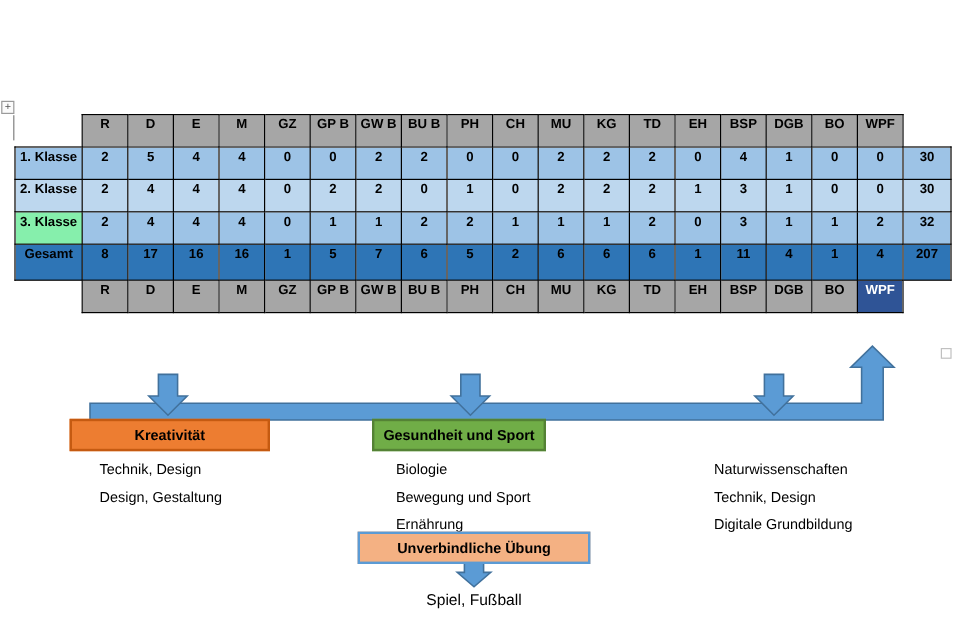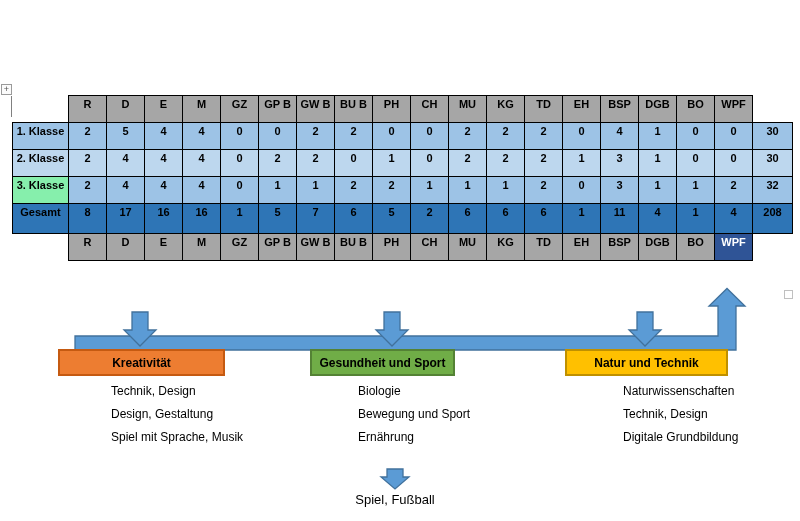--- a/index.html
+++ b/index.html
@@ -24,21 +24,21 @@
   #stundentafel td.ghost { border:none; background:transparent; }
   
   .shapes { position:absolute; left:0; top:0; pointer-events:none; }
   
   .cat-box {
     position:absolute; top:349px; height:27px; box-sizing:border-box;
     border:2px solid #000; display:flex; align-items:center; justify-content:center;
     font-size:12px; font-weight:bold;
   }
   .cat-list { position:absolute; top:384px; font-size:12px; }
-  .cat-list div { height:14px; margin-bottom:9px; white-space:nowrap;margin-left:28px; }
+  .cat-list div { height:14px; margin-bottom:9px; white-space:nowrap; }
   .uu-box {
     position:absolute; left:298px; top:443px; width:194px; height:27px;
     box-sizing:border-box; border:2px solid #000; display:flex;
     align-items:center; justify-content:center; font-size:12px; font-weight:bold;
   }
   .uu-items {
     position:absolute; left:298px; top:492px; width:194px;
     text-align:center; font-size:13px;
   }
   
@@ -188,21 +188,21 @@
           <td style="background: rgb(46, 117, 182);">5</td>
           <td style="background: rgb(46, 117, 182);">2</td>
           <td style="background: rgb(46, 117, 182);">6</td>
           <td style="background: rgb(46, 117, 182);">6</td>
           <td style="background: rgb(46, 117, 182);">6</td>
           <td style="background: rgb(46, 117, 182);">1</td>
           <td style="background: rgb(46, 117, 182);">11</td>
           <td style="background: rgb(46, 117, 182);">4</td>
           <td style="background: rgb(46, 117, 182);">1</td>
           <td style="background: rgb(46, 117, 182);">4</td>
-          <td style="background: rgb(46, 117, 182);">208</td>
+          <td style="background: rgb(46, 117, 182);">207</td>
         </tr>
         <tr style="height: 27px;">
           <td class="ghost"></td>
           <td style="background: rgb(166, 166, 166);">R</td>
           <td style="background: rgb(166, 166, 166);">D</td>
           <td style="background: rgb(166, 166, 166);">E</td>
           <td style="background: rgb(166, 166, 166);">M</td>
           <td style="background: rgb(166, 166, 166);">GZ</td>
           <td style="background: rgb(166, 166, 166);">GP B</td>
           <td style="background: rgb(166, 166, 166);">GW B</td>
@@ -229,36 +229,35 @@
     <path class="arrow-shape" d="M637,312 H653 V330 H661 L645,346 L629,330 H637 Z" stroke-width="1.3" fill="#5B9BD5" stroke="#41719C"></path>
     <path class="arrow-shape" d="M387,469 H403 V477 H409 L395,489 L381,477 H387 Z" stroke-width="1.3" fill="#5B9BD5" stroke="#41719C"></path>
   </svg>
 
   <div class="cat-box" style="left: 310px; width: 145px; background: rgb(112, 173, 71); border-color: rgb(84, 130, 53);">
     <span>Gesundheit und Sport</span>
   </div>
   <div class="cat-box" style="left: 58px; width: 167px; background: rgb(237, 125, 49); border-color: rgb(197, 90, 17);">
     <span>Kreativität</span>
   </div>
-  <div class="cat-box" style="left: 565px; width: 163px; background: rgb(255, 192, 0); border-color: rgb(191, 144, 0);">
-    <span>Natur und Technik</span>
-  </div>
 
   <div class="cat-list" style="left:83px;">
     <div>Technik, Design</div>
     <div>Design, Gestaltung</div>
-    <div>Spiel mit Sprache, Musik</div>
   </div>
   <div class="cat-list" style="left:330px;">
     <div>Biologie</div>
     <div>Bewegung und Sport</div>
     <div>Ernährung</div>
   </div>
   <div class="cat-list" style="left:595px;">
     <div>Naturwissenschaften</div>
     <div>Technik, Design</div>
     <div>Digitale Grundbildung</div>
   </div>
 
+  <div class="uu-box" style="background: rgb(244, 177, 131); border-color: rgb(91, 155, 213);">
+    <span>Unverbindliche Übung</span>
+  </div>
   <div class="uu-items">Spiel, Fußball</div>
 
   <div class="resize-handle"></div>
 </div>
 
 </body></html>

